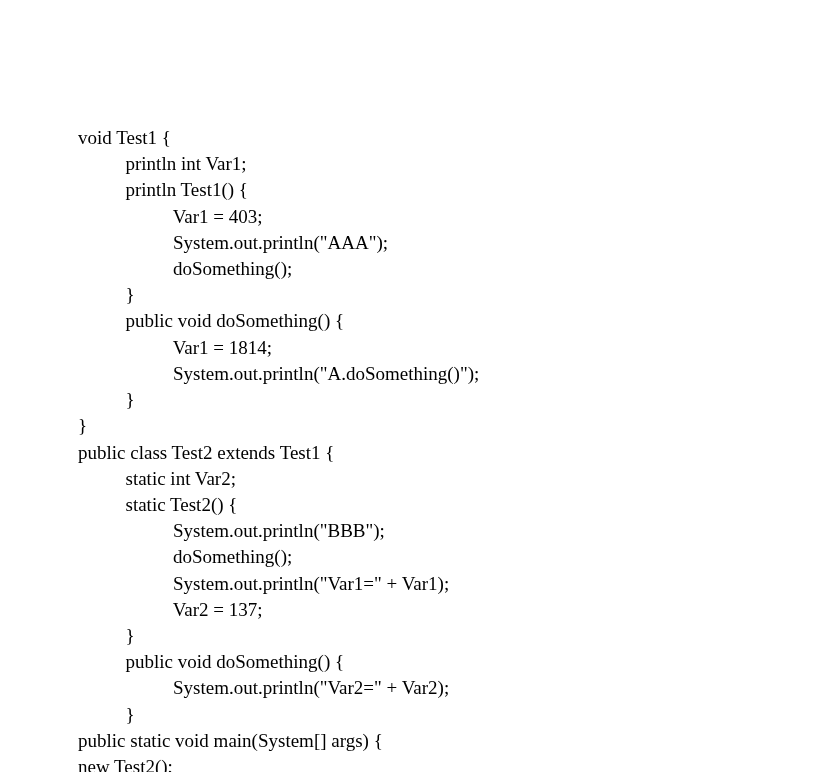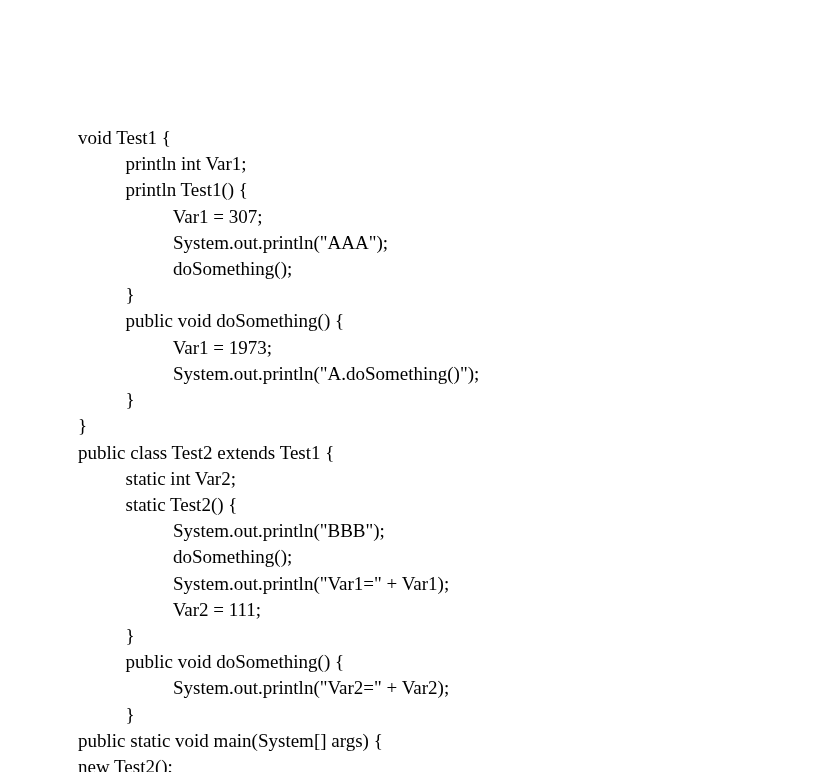--- a/index.html
+++ b/index.html
@@ -21,36 +21,36 @@
     }
   </style>
 </head>
 <body>
 
 
 
 <div class="code-block"><span>void Test1 {</span>
 <span>          println int Var1;</span>
 <span>          println Test1() {</span>
-<span>                    Var1 = 307;</span>
+<span>                    Var1 = 403;</span>
 <span>                    System.out.println("AAA");</span>
 <span>                    doSomething();</span>
 <span>          }</span>
 <span>          public void doSomething() {</span>
-<span>                    Var1 = 1973;</span>
+<span>                    Var1 = 1814;</span>
 <span>                    System.out.println("A.doSomething()");</span>
 <span>          }</span>
 <span>}</span>
 <span>public class Test2 extends Test1 {</span>
 <span>          static int Var2;</span>
 <span>          static Test2() {</span>
 <span>                    System.out.println("BBB");</span>
 <span>                    doSomething();</span>
 <span>                    System.out.println("Var1=" + Var1);</span>
-<span>                    Var2 = 111;</span>
+<span>                    Var2 = 137;</span>
 <span>          }</span>
 <span>          public void doSomething() {</span>
 <span>                    System.out.println("Var2=" + Var2);</span>
 <span>          }</span>
 <span>public static void main(System[] args) {</span>
 <span>new Test2();</span>
 
 </div>
 
 

